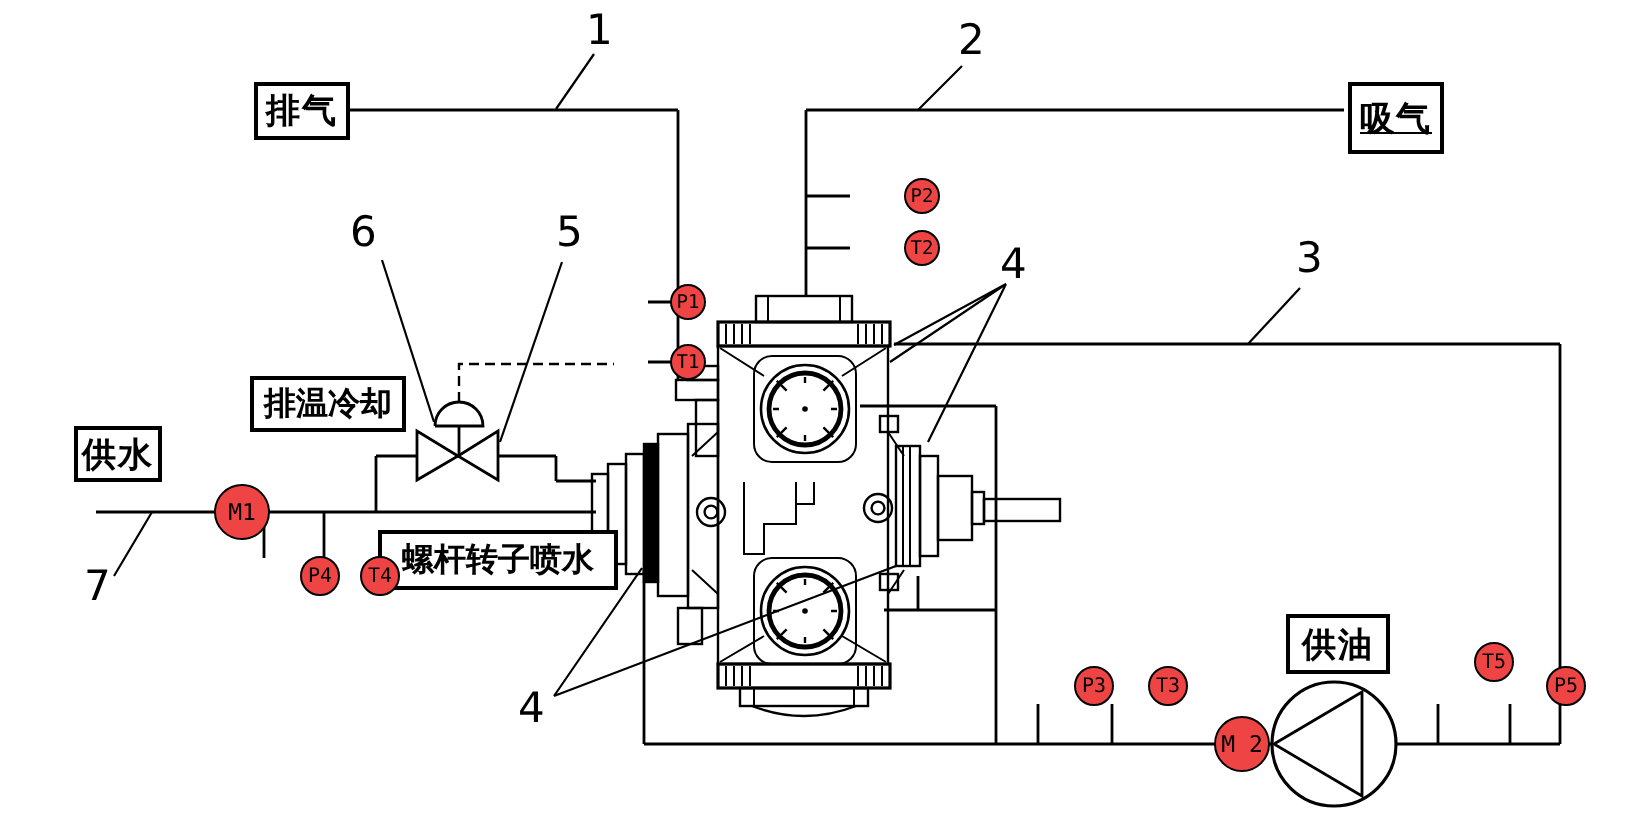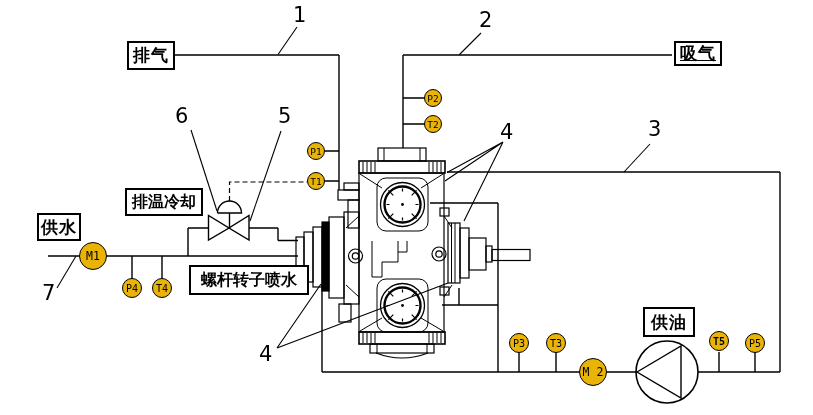--- a/index.html
+++ b/index.html
@@ -2,23 +2,23 @@
 <html><head>
 <meta charset="utf-8">
 <style>
   html,body{margin:0;padding:0;background:#ffffff;}
   #stage{position:relative;width:813px;height:415px;background:#ffffff;overflow:hidden;
          font-family:"DejaVu Sans",sans-serif;color:#000;}
   #linework{position:absolute;left:0;top:0;}
   .labelbox{position:absolute;border:2px solid #000;background:#fff;display:flex;
             align-items:center;justify-content:center;font-weight:bold;
             font-family:"DejaVu Sans",sans-serif;letter-spacing:1px;box-sizing:border-box;}
-  .inst{position:absolute;border:1.5px solid #000;border-radius:50%;background:#eab308;
+  .inst{position:absolute;border:1.5px solid #000;border-radius:50%;background:#ef4444;
         display:flex;align-items:center;justify-content:center;box-sizing:border-box;
-        font-family:"DejaVu Sans Mono","DejaVu Sans",sans-serif;}
+        font-family:"DejaVu Sans Mono","DejaVu Sans",sans-serif;margin-left:28px;}
   .inst.s18{width:18px;height:18px;font-size:9.5px;}
   .inst.s20{width:20px;height:20px;font-size:10px;}
   .inst.s28{width:28px;height:28px;font-size:11.5px;}
   .callout{position:absolute;font-size:21px;line-height:1;font-family:"DejaVu Sans",sans-serif;}
 </style>
 </head>
 <body>
 
 <div id="stage">
 
@@ -118,35 +118,35 @@
       <path d="M650,144 L624,172"></path>
       <path d="M503,142 L447,172.5 M503,142 L445,181 M503,142 L464,221"></path>
       <path d="M277,348 L321,284 M277,348 L448,283"></path>
       <path d="M281,131 L250,221"></path>
       <path d="M191,130 L217,211"></path>
       <path d="M57,288 L76,256"></path>
     </g>
   </svg>
 
   <div class="labelbox" style="left:127px;top:41px;width:48px;height:29px;font-size:17px;">排气</div>
-  <div class="labelbox" style="left:674px;top:41px;width:48px;height:25px;font-size:17px;text-decoration:underline;">吸气</div>
+  <div class="labelbox" style="left:674px;top:41px;width:48px;height:36px;font-size:17px;text-decoration:underline;">吸气</div>
   <div class="labelbox" style="left:37px;top:213px;width:44px;height:28px;font-size:17px;text-align:center;">供水</div>
   <div class="labelbox" style="left:643px;top:307px;width:52px;height:30px;font-size:17px;">供油</div>
   <div class="labelbox" style="left:125px;top:188px;width:78px;height:28px;font-size:16px;letter-spacing:0;">排温冷却</div>
   <div class="labelbox" style="left:189px;top:265px;width:120px;height:30px;font-size:16px;letter-spacing:0;">螺杆转子喷水</div>
 
   <div class="inst s18" style="left:307px;top:142px;">P1</div>
   <div class="inst s18" style="left:307px;top:172px;text-align:center;">T1</div>
   <div class="inst s18" style="left:424px;top:89px;">P2</div>
   <div class="inst s18" style="left:424px;top:115px;">T2</div>
   <div class="inst s20" style="left:509px;top:333px;">P3</div>
   <div class="inst s20" style="left:546px;top:333px;">T3</div>
   <div class="inst s20" style="left:122px;top:278px;">P4</div>
   <div class="inst s20" style="left:152px;top:278px;">T4</div>
-  <div class="inst s20" style="left:709px;top:331px;font-weight:bold;">T5</div>
+  <div class="inst s20" style="left:709px;top:321px;">T5</div>
   <div class="inst s20" style="left:745px;top:333px;">P5</div>
   <div class="inst s28" style="left:79px;top:242px;">M1</div>
   <div class="inst s28" style="left:579px;top:358px;">M 2</div>
 
   <div class="callout" style="left:293px;top:5px;">1</div>
   <div class="callout" style="left:479px;top:10px;">2</div>
   <div class="callout" style="left:648px;top:119px;">3</div>
   <div class="callout" style="left:500px;top:122px;">4</div>
   <div class="callout" style="left:259px;top:344px;">4</div>
   <div class="callout" style="left:278px;top:106px;">5</div>

